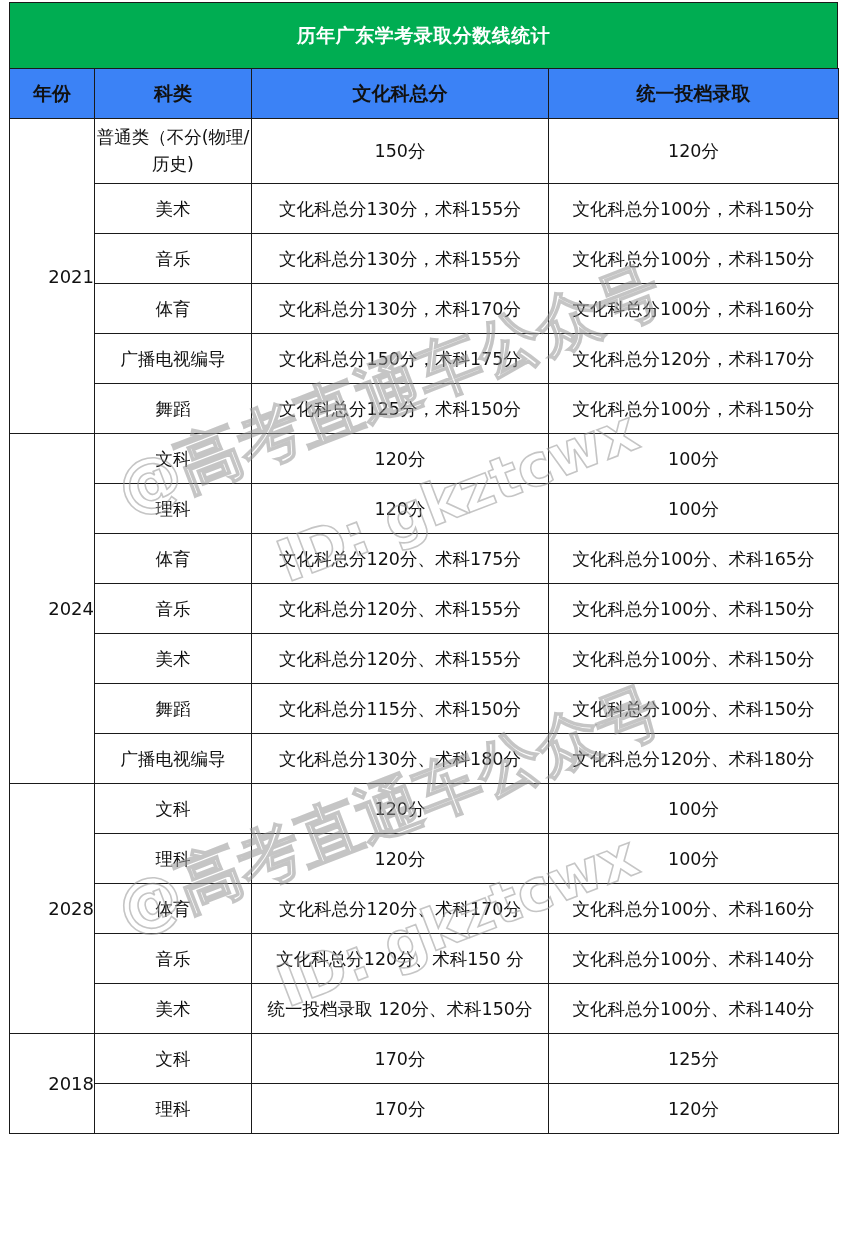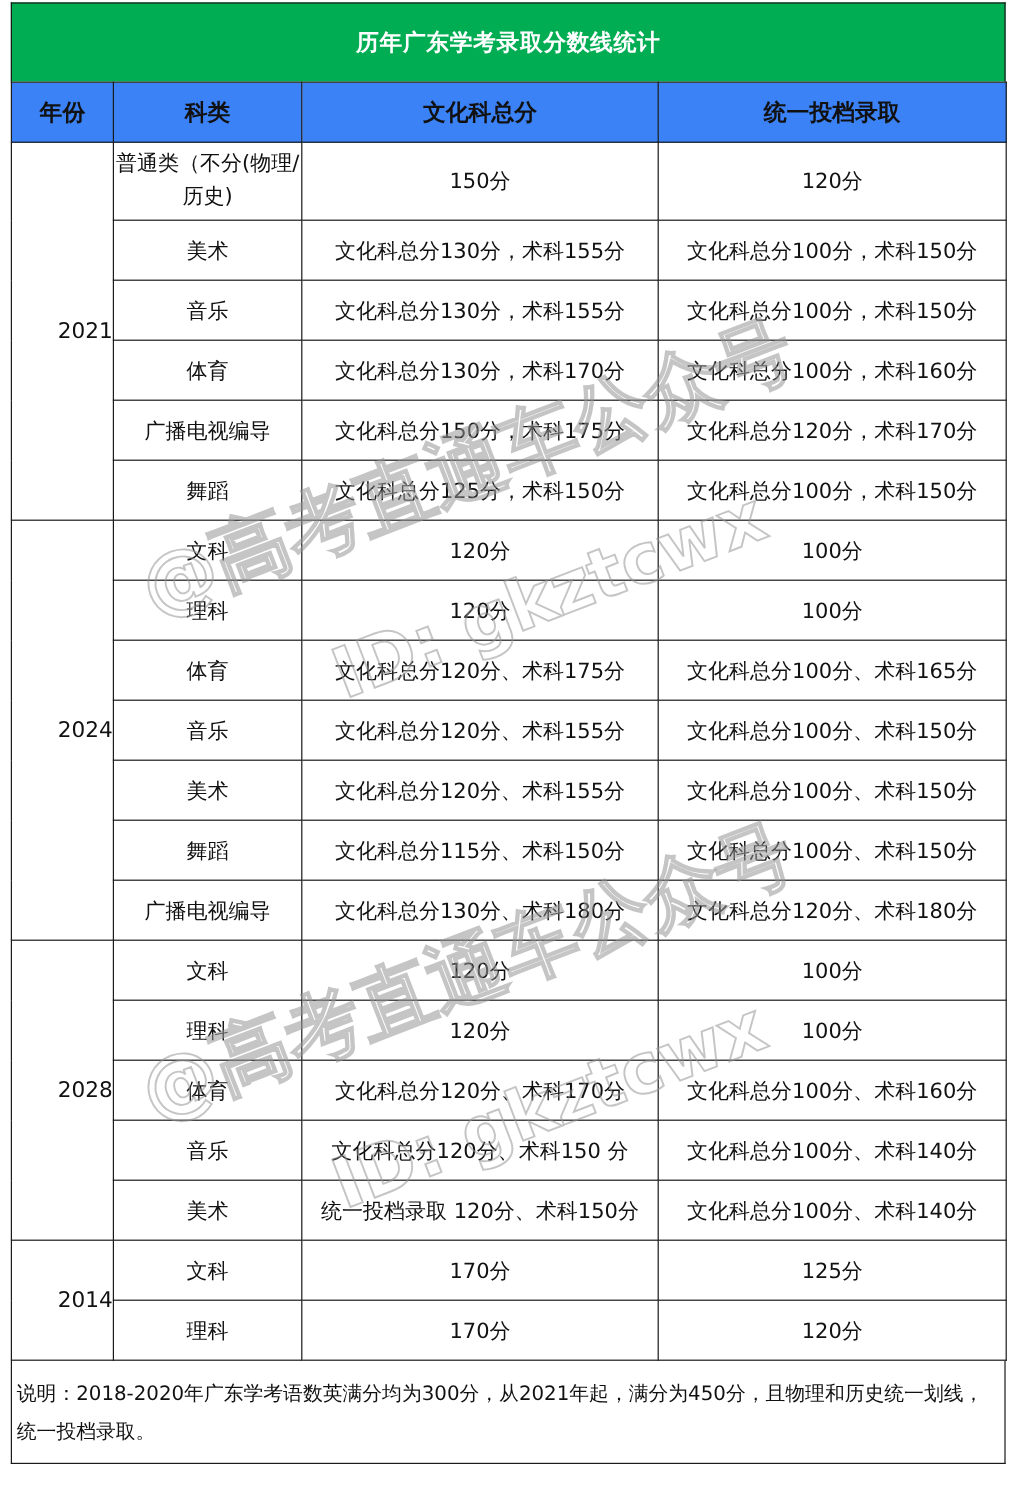--- a/index.html
+++ b/index.html
@@ -139,31 +139,30 @@
         <td>文化科总分120分、术科150 分</td>
         <td>文化科总分100分、术科140分</td>
       </tr>
       <tr>
         <td class="cat">美术</td>
         <td>统一投档录取 120分、术科150分</td>
         <td>文化科总分100分、术科140分</td>
       </tr>
 
       <tr>
-        <td class="year" rowspan="2">2014</td>
+        <td class="year" rowspan="2">2018</td>
         <td class="cat">文科</td>
         <td>170分</td>
         <td>125分</td>
       </tr>
       <tr>
         <td class="cat">理科</td>
         <td>170分</td>
         <td>120分</td>
       </tr>
     </tbody>
   </table>
-  <div class="note">说明：2018-2020年广东学考语数英满分均为300分，从2021年起，满分为450分，且物理和历史统一划线，统一投档录取。</div>
 </div>
 
 <div class="wm wm1">@高考直通车公众号</div>
 <div class="wm wm2">ID: gkztcwx</div>
 <div class="wm wm3">@高考直通车公众号</div>
 <div class="wm wm4">ID: gkztcwx</div>
 
 </body></html>

